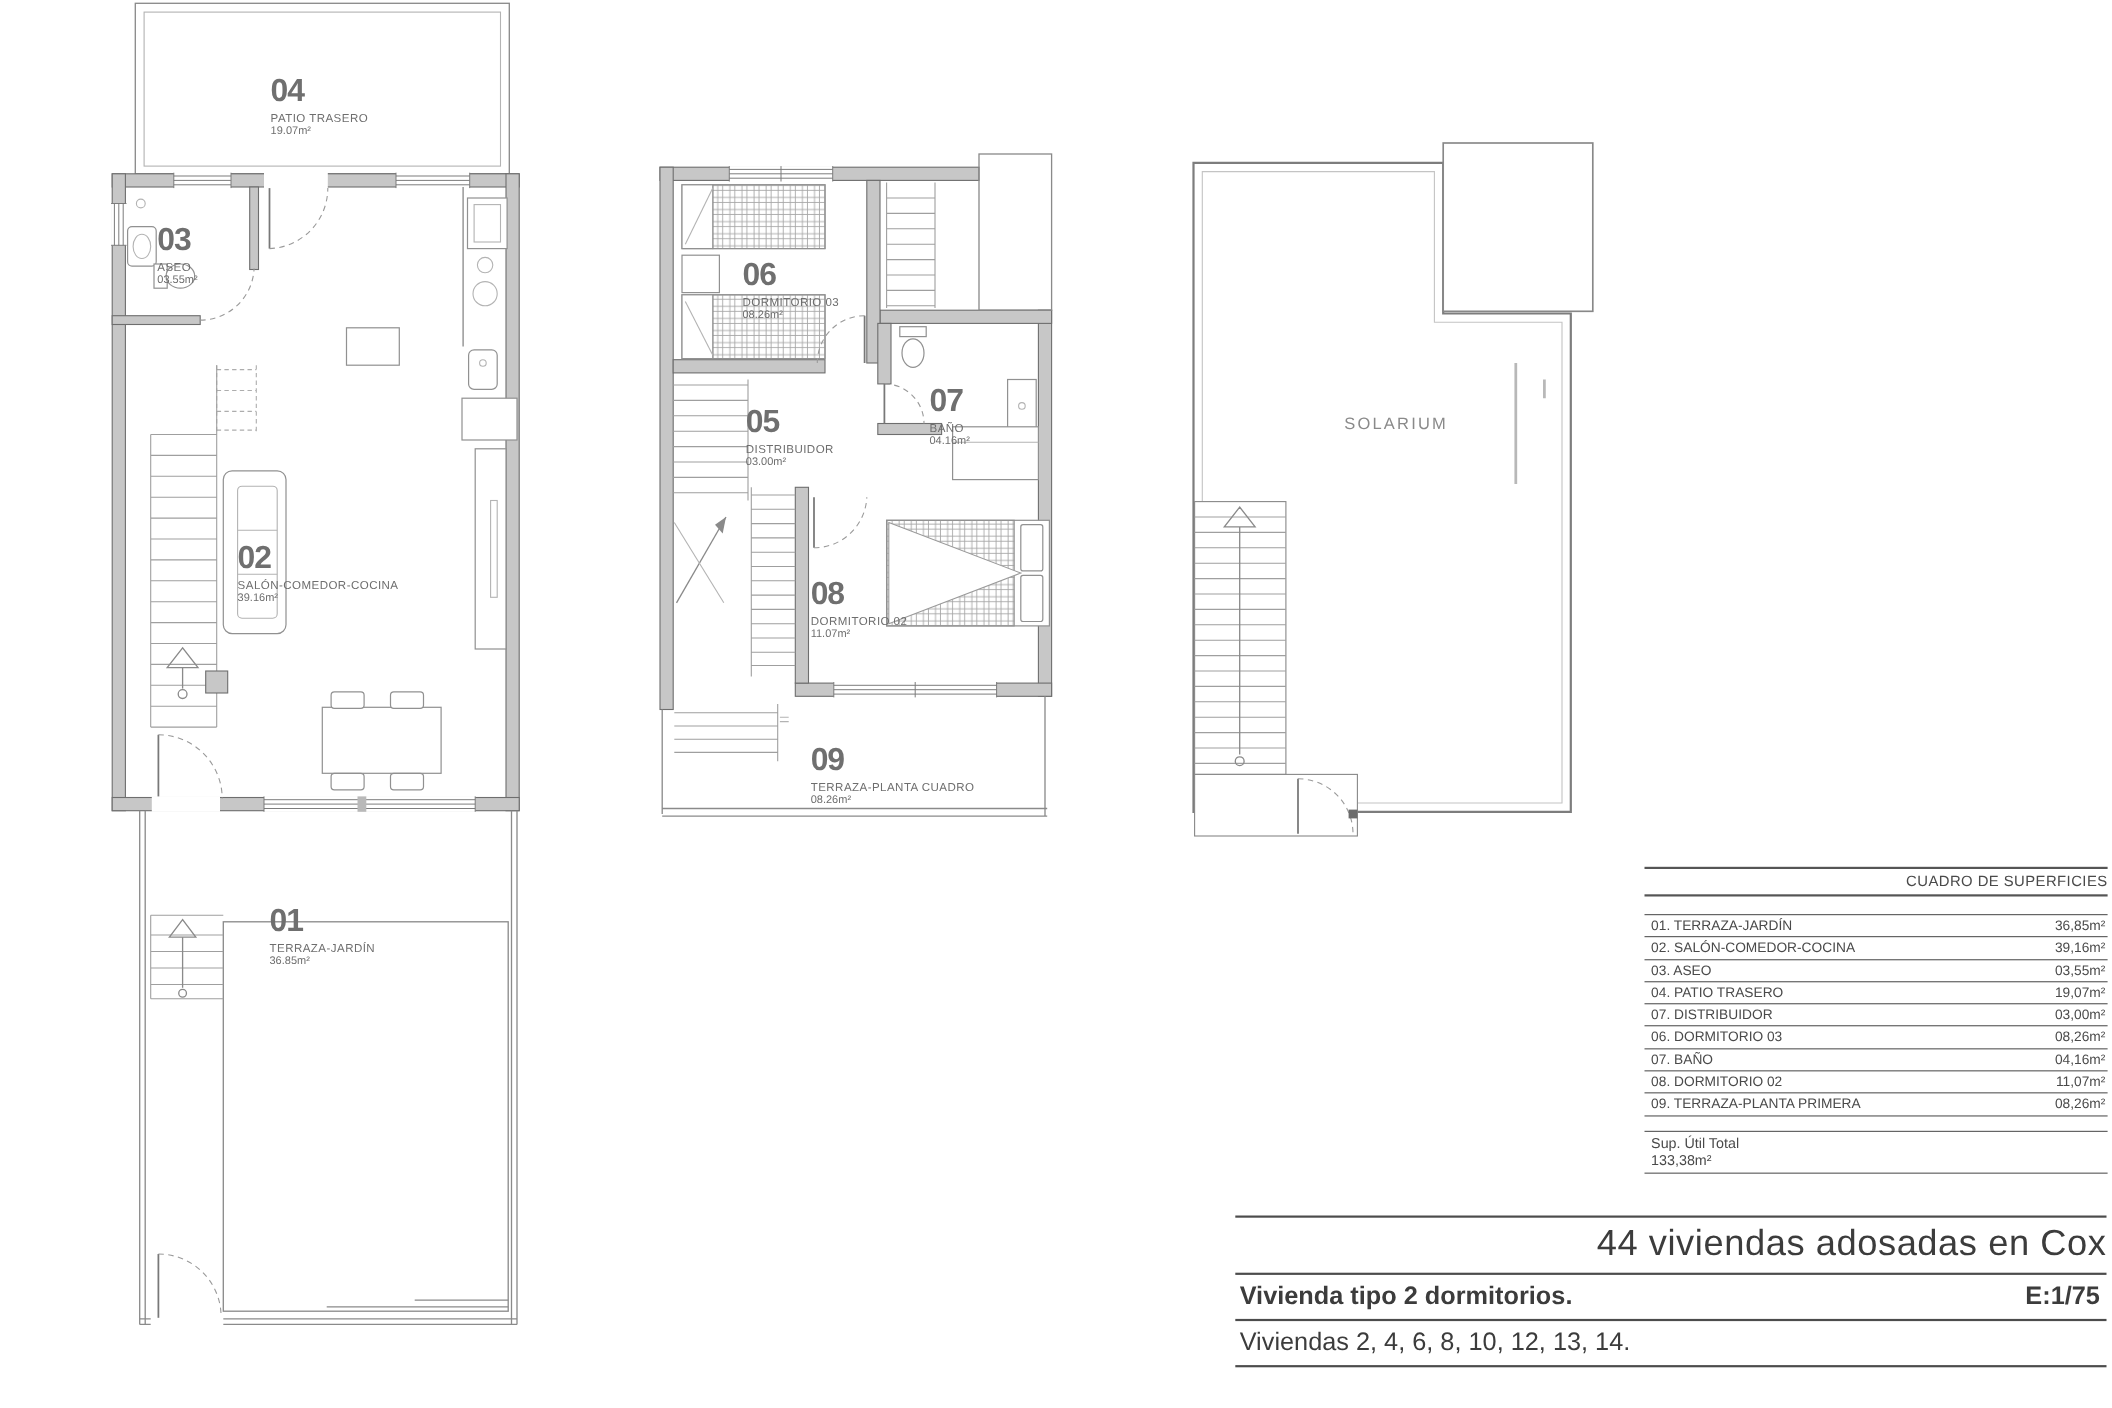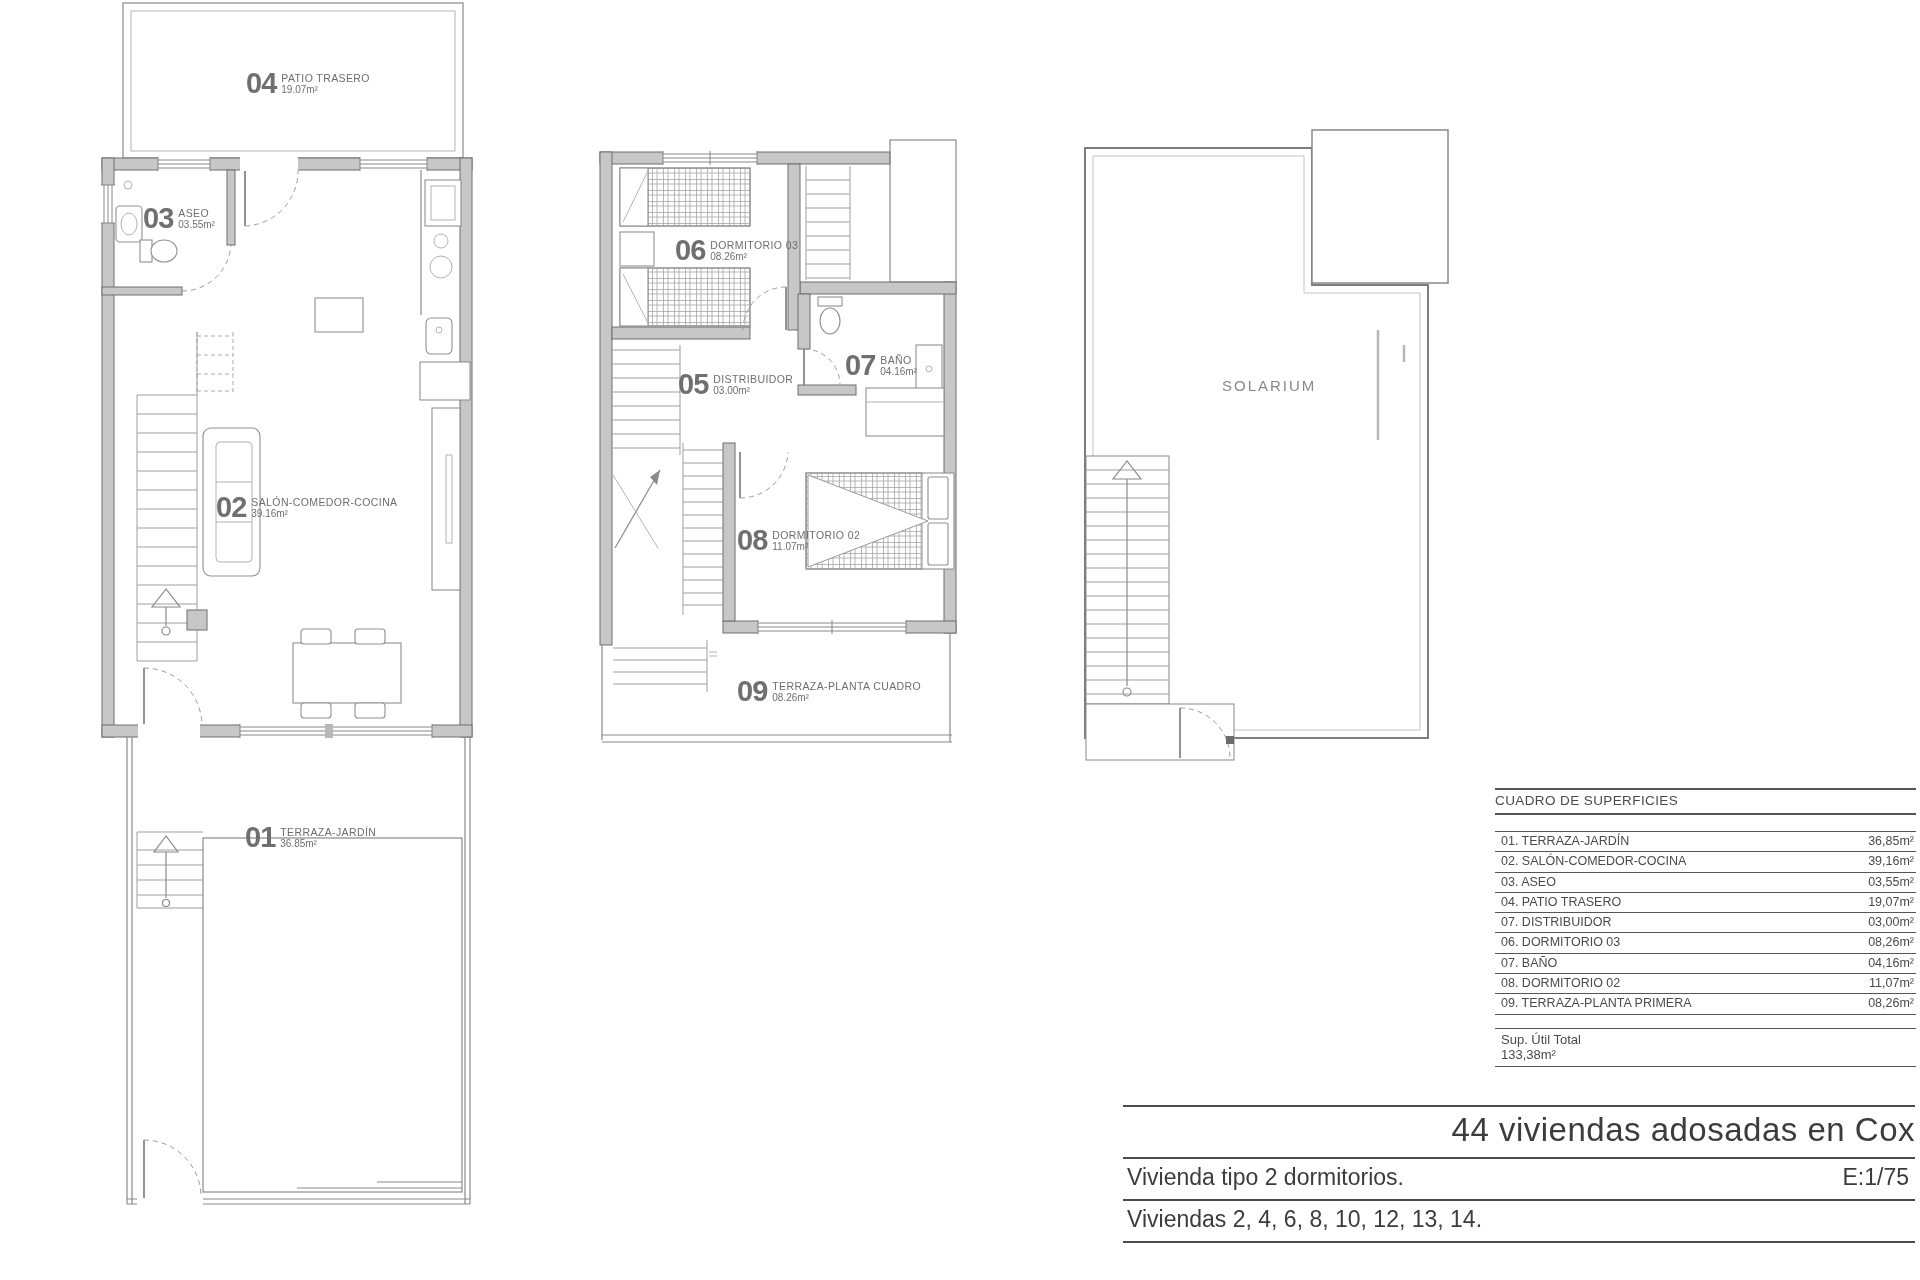--- a/index.html
+++ b/index.html
@@ -15,44 +15,44 @@
   .arc{fill:none;stroke:#9a9a9a;stroke-width:1;stroke-dasharray:5 4;}
   .leaf{stroke:#787878;stroke-width:1.6;}
   .glz{stroke:#7a7a7a;stroke-width:.9;fill:none;}
   .tread{stroke:#9f9f9f;stroke-width:1;fill:none;}
   .treadD{stroke:#adadad;stroke-width:1;fill:none;stroke-dasharray:4 3;}
   .bound{fill:none;stroke:#7d7d7d;stroke-width:2;}
   .inbound{fill:none;stroke:#c4c4c4;stroke-width:1;}
   .mark{stroke:#b8b8b8;stroke-width:2.5;fill:none;}
 
   
-  .room-label{position:absolute;display:flex;gap:5px;color:#6e6e6e;white-space:nowrap;align-items:center;}
+  .room-label{position:absolute;display:flex;gap:5px;color:#6e6e6e;white-space:nowrap;align-items:flex-start;flex-direction:column;}
   .rnum{font-size:29px;font-weight:700;line-height:26px;letter-spacing:-1px;color:#6f6f6f;}
   .rtxt{display:flex;flex-direction:column;padding-top:1px;}
   .rname{font-size:10.5px;letter-spacing:.4px;}
   .rarea{font-size:10px;}
   .plain-label{position:absolute;font-size:15px;letter-spacing:2px;color:#8a8a8a;}
 
   
   .surface-table{position:absolute;left:1495px;top:788px;width:421px;color:#4a4a4a;}
-  .st-title{border-top:2px solid #555;border-bottom:2px solid #555;text-align:left;
+  .st-title{border-top:2px solid #555;border-bottom:2px solid #555;text-align:right;
             font-size:13.5px;padding:3px 0 5px;letter-spacing:.4px;}
   .st-rows{border-top:1.5px solid #555;margin-top:16px;text-align:right;}
   .st-row{display:flex;justify-content:space-between;align-items:baseline;
           padding:2px 2px 2.5px 6px;border-bottom:1.5px solid #555;font-size:12.5px;height:14.8px;}
   .st-total{display:flex;justify-content:space-between;align-items:baseline;margin-top:13px;
             border-top:1.5px solid #555;border-bottom:1.5px solid #555;
             padding:3px 2px 4px 6px;font-size:13px;flex-direction:column;}
 
   
   .title-block{position:absolute;left:1123px;top:1105px;width:792px;color:#3c3c3c;}
   .tb-project{border-top:2px solid #4c4c4c;border-bottom:2px solid #4c4c4c;text-align:right;
               font-size:33px;padding:4px 0 8px;letter-spacing:.5px;}
   .tb-row2{display:flex;justify-content:space-between;align-items:baseline;font-size:23px;
-           padding:5px 6px 8px 4px;border-bottom:2px solid #4c4c4c;}
+           padding:5px 6px 8px 4px;border-bottom:2px solid #4c4c4c;font-weight:bold;}
   .tb-row3{font-size:23px;padding:5px 6px 8px 4px;border-bottom:2px solid #4c4c4c;}
 </style>
 </head>
 <body>
 
 <div class="sheet">
 
 <svg width="1920" height="1280" viewBox="0 0 1920 1280">
   <defs>
     <pattern id="plaid" width="11" height="11" patternUnits="userSpaceOnUse">

